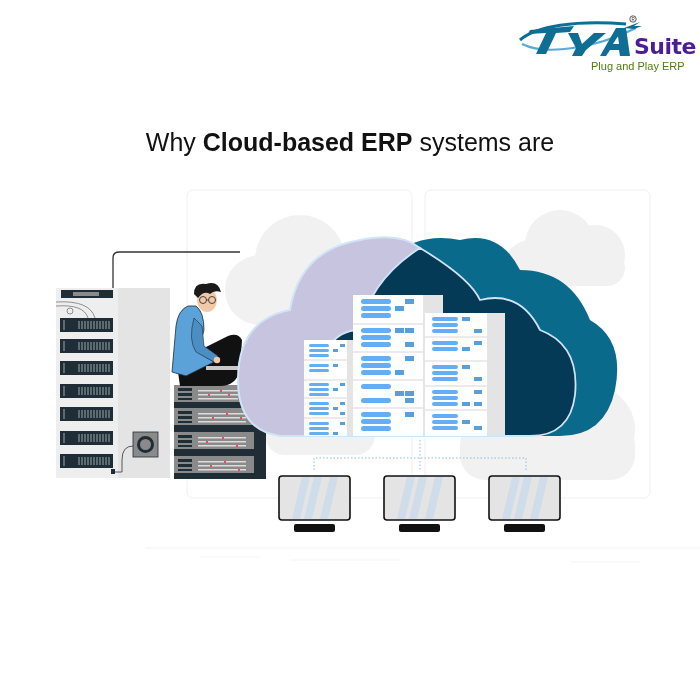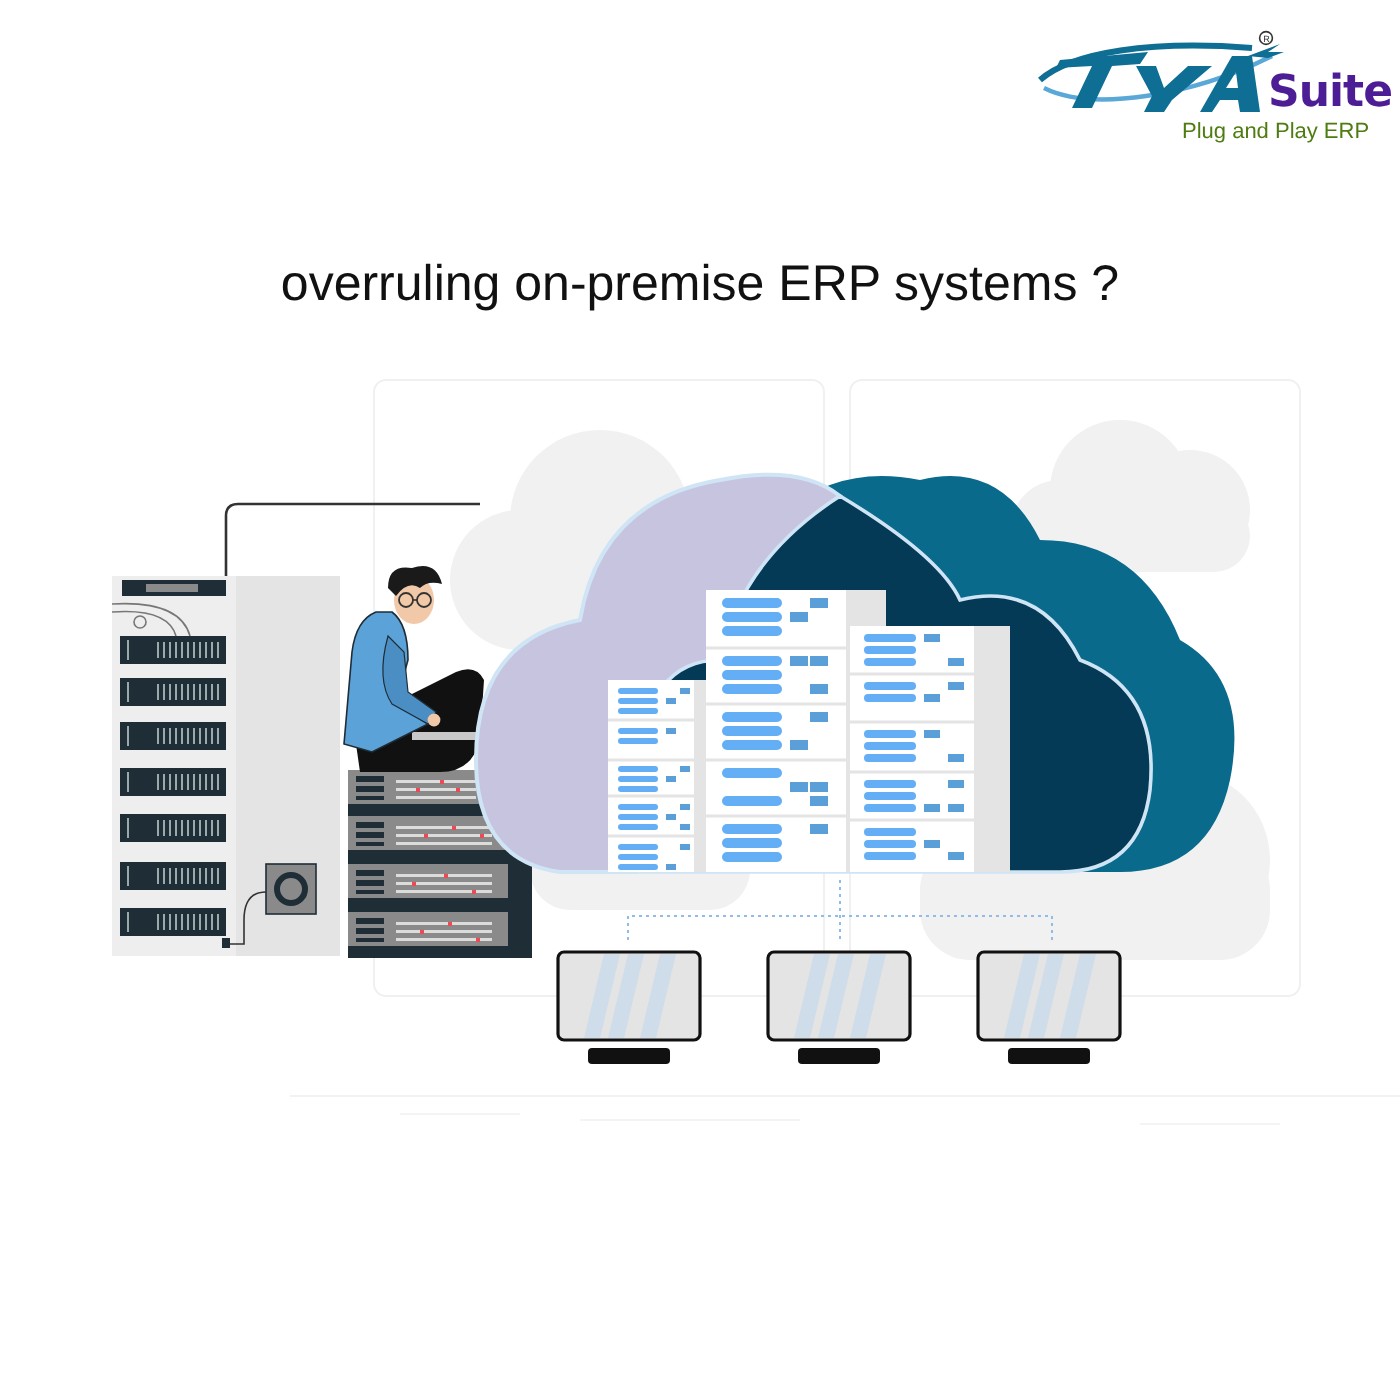--- a/index.html
+++ b/index.html
@@ -27,21 +27,21 @@
 
     <path d="M108 14 L124 8 L118 12 L126 12 L118 15 Z" fill="#0e6e93"></path>
     <circle cx="117" cy="5" r="3.2" fill="none" stroke="#333" stroke-width="0.8"></circle>
     <text x="115.6" y="7" font-size="4.5" fill="#333" font-family="Liberation Sans, sans-serif">R</text>
   </svg>
   <span class="logo-suite">Suite</span>
   <span class="logo-tag">Plug and Play ERP</span>
 </div>
 
 <div class="headline">
-  <div>overruling on-premise ERP systems ?</div>
+  <div><span>Why </span><b>Cloud-based ERP</b><span> systems are</span></div>
 </div>
 
 <svg class="illus" width="700" height="700" viewBox="0 0 700 700">
 
   <g>
     <rect x="187" y="190" width="225" height="308" rx="6" fill="none" stroke="#f0f0f0" stroke-width="1"></rect>
     <rect x="425" y="190" width="225" height="308" rx="6" fill="none" stroke="#f0f0f0" stroke-width="1"></rect>
     <line x1="145" y1="548" x2="700" y2="548" stroke="#f2f2f2" stroke-width="1"></line>
     <line x1="200" y1="557" x2="260" y2="557" stroke="#f4f4f4" stroke-width="1"></line>
     <line x1="290" y1="560" x2="400" y2="560" stroke="#f4f4f4" stroke-width="1"></line>

